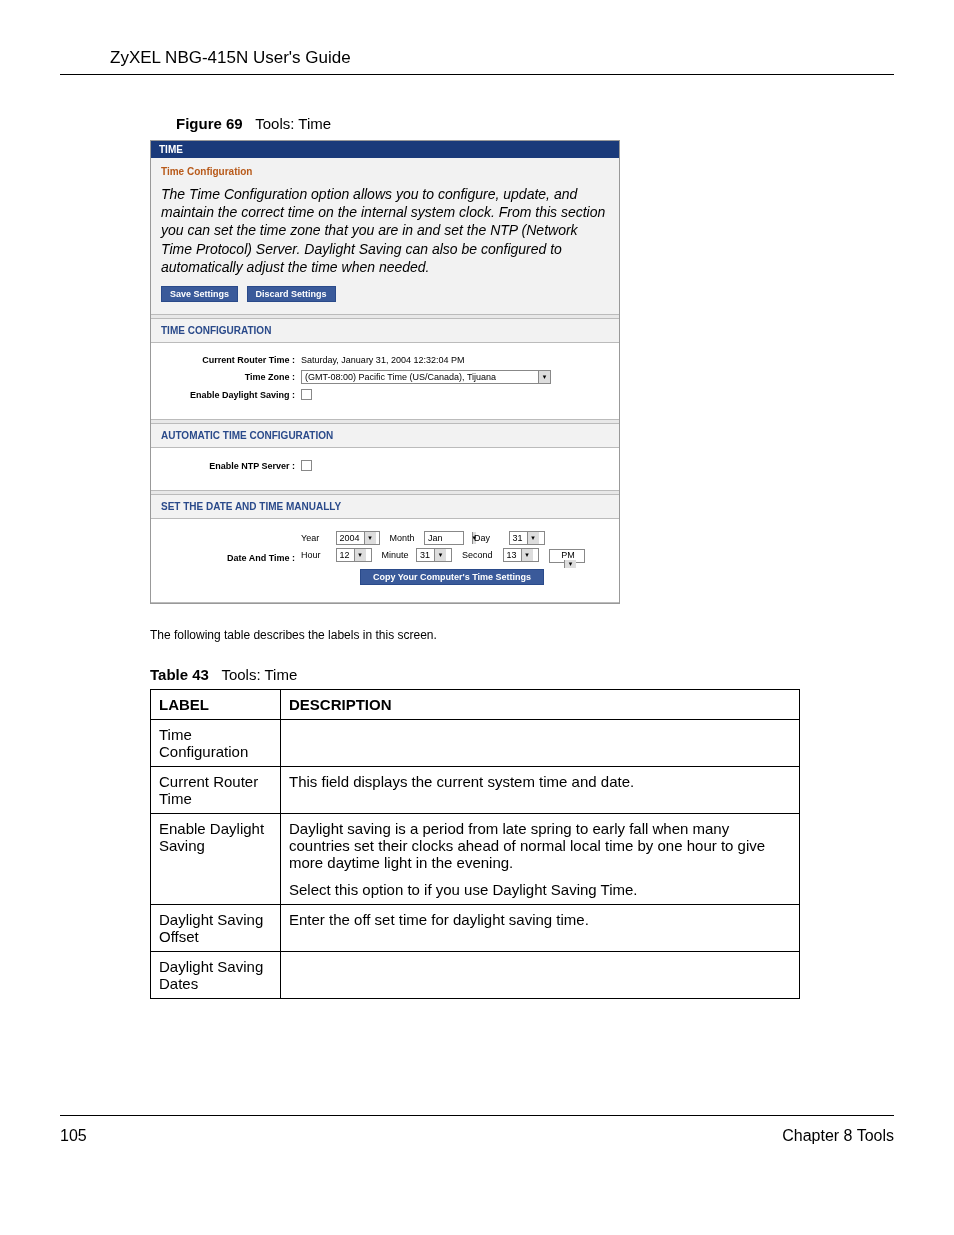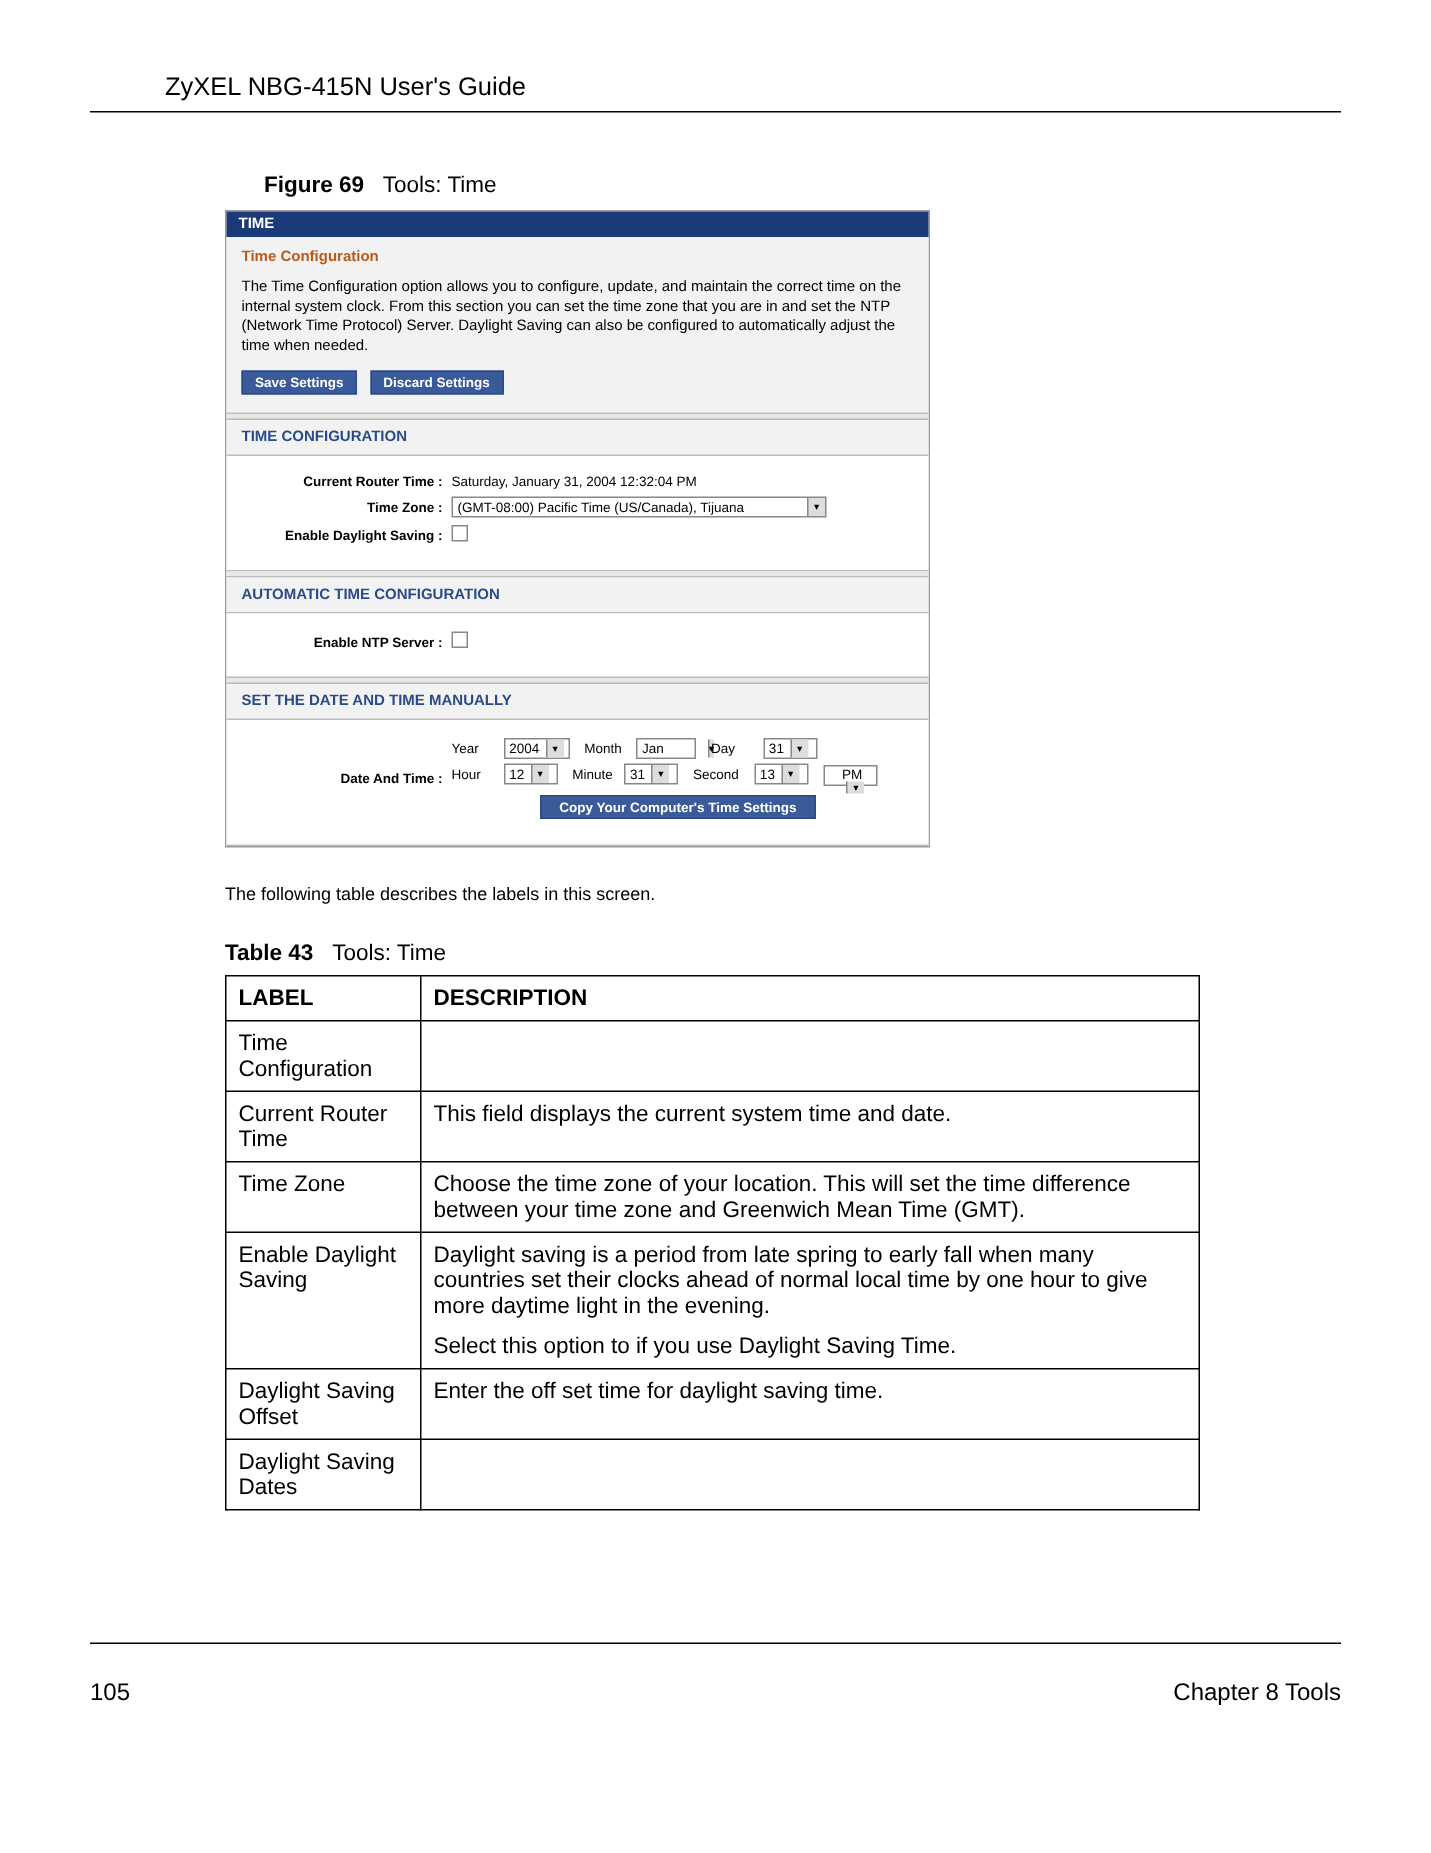--- a/index.html
+++ b/index.html
@@ -59,23 +59,24 @@
   .subhead-big {
     color: #2a4a8a;
     font-weight: bold;
     font-size: 10px;
     text-transform: uppercase;
     padding: 6px 10px;
     background: #f2f2f2;
     border-bottom: 1px solid #bbb;
   }
   .desc {
-    font-size: 10px;
+    font-size: 14px;
     line-height: 1.3;
     margin-bottom: 10px;
+    font-style: italic;
   }
   .btn {
     display: inline-block;
     background: #3a5a9a;
     color: #fff;
     border: 1px solid #2a4a8a;
     font-size: 9px;
     padding: 2px 8px;
     margin-right: 6px;
     font-weight: bold;
@@ -158,22 +159,22 @@
   }
   table.desc-table th {
     font-weight: bold;
   }
   table.desc-table td.col1 { width: 130px; }
 
   .footer {
     display: flex;
     justify-content: space-between;
     border-top: 1px solid #000;
-    padding-top: 24px;
-    margin-top: 88px;
+    padding-top: 11px;
+    margin-top: 116px;
     font-size: 16px;
   }
   .footer .left { margin-left: 0; }
 </style>
 </head>
 <body>
 
 <div class="page">
   <div class="header-line">
     <div class="header-text">ZyXEL NBG-415N User's Guide</div>
@@ -298,24 +299,20 @@
     <tbody id="table-body">
         <tr>
           <td class="col1">Time Configuration</td>
           <td></td>
         </tr>
         <tr>
           <td class="col1">Current Router Time</td>
           <td>This field displays the current system time and date.</td>
         </tr>
         <tr>
-          <td class="col1">Time Zone</td>
-          <td>Choose the time zone of your location. This will set the time difference between your time zone and Greenwich Mean Time (GMT).</td>
-        </tr>
-        <tr>
           <td class="col1">Enable Daylight Saving</td>
           <td>Daylight saving is a period from late spring to early fall when many countries set their clocks ahead of normal local time by one hour to give more daytime light in the evening.<div style="height: 10px;"></div>Select this option to if you use Daylight Saving Time.</td>
         </tr>
         <tr>
           <td class="col1">Daylight Saving Offset</td>
           <td>Enter the off set time for daylight saving time.</td>
         </tr>
         <tr>
           <td class="col1">Daylight Saving Dates</td>
           <td></td>

